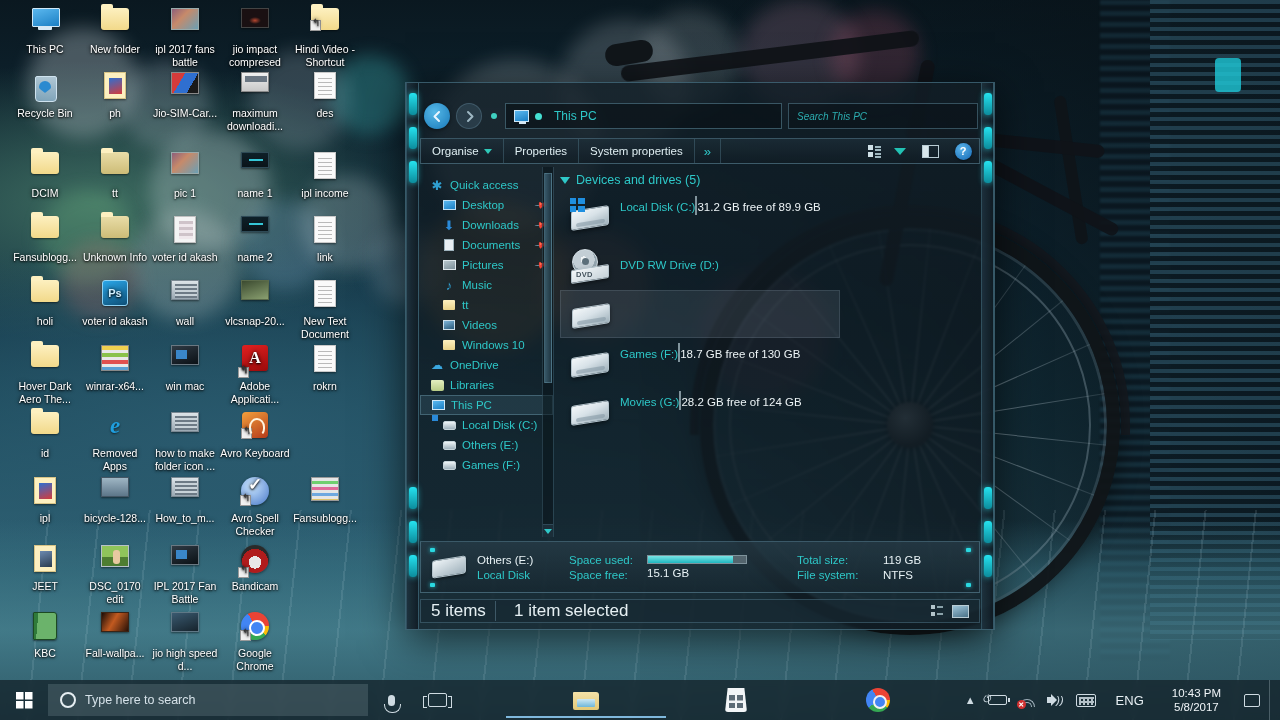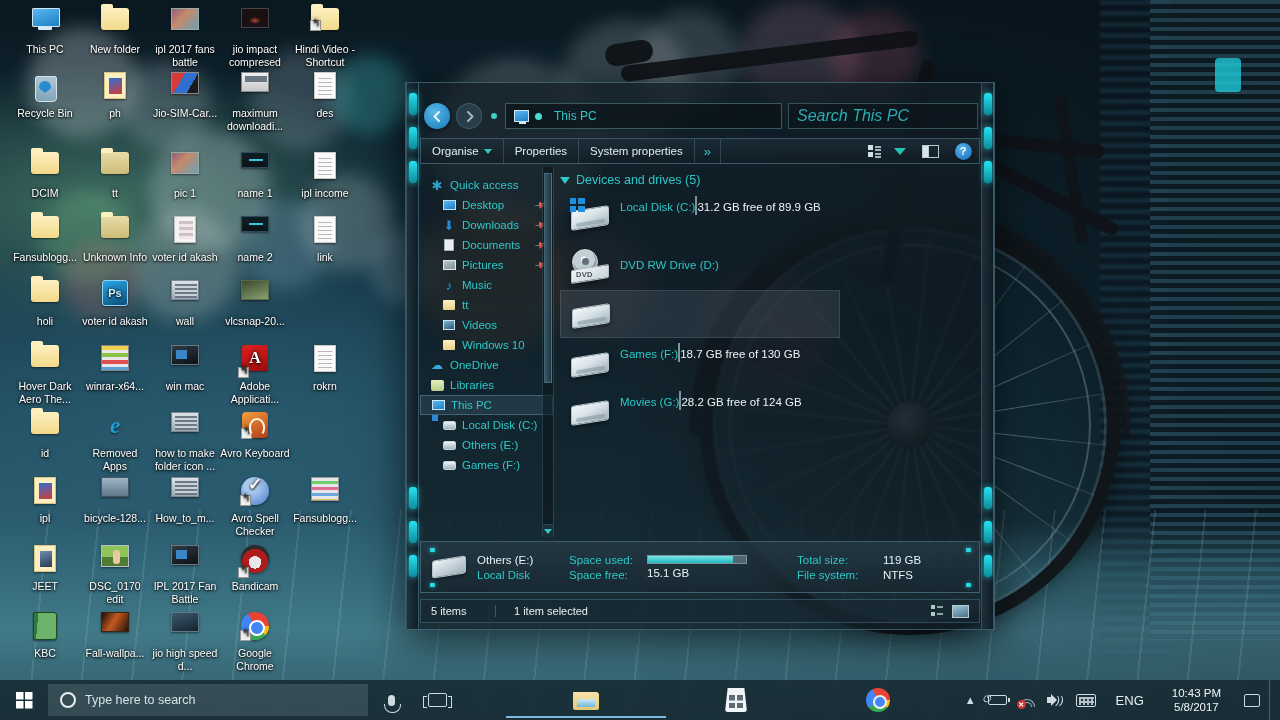--- a/index.html
+++ b/index.html
@@ -225,21 +225,21 @@
   .addr-pc-icon:after{content:'';position:absolute;left:4px;bottom:-3px;width:7px;height:2px;background:#d7e9f5;}
   .addr-dot { width:7px;height:7px;border-radius:50%;background:#45e0d2; }
   .addr-text { color:#2ec8c8; font-size:12px; margin-left:6px; }
   .search-box {
     width:190px; height:26px; margin-left:6px; margin-right:2px;
     background: rgba(8,16,21,.5); border:1px solid rgba(95,140,160,.5);
     display:flex; align-items:center; padding:0 8px;
   }
   .search-box input {
     background:transparent; border:none; outline:none; width:100%;
-    color:#2ec8c8; font-size:16px; font-style:italic;
+    color:#2ec8c8; font-size:10px; font-style:italic;
     font-family:"Liberation Sans", sans-serif;
   }
   .search-box input::placeholder { color:#2eb5b8; font-style:italic; opacity:.95; }
 
   .toolbar {
     position:absolute; left:0; right:0; top:55px; height:26px;
     background: linear-gradient(180deg, rgba(30,48,58,.72), rgba(16,28,36,.72));
     border:1px solid rgba(95,140,160,.5);
     display:flex; align-items:center;
   }
@@ -376,21 +376,21 @@
   .det-col.c4 { width:86px; }
   .det-col.c5 { width:80px; }
   .det-k { color:#2ec8c8; }
   .det-v { color:#e8f2f5; }
   .det-bar { height:9px; width:100px; background:rgba(225,238,242,.28); border:1px solid rgba(190,215,225,.4); }
   .det-bar i { display:block; height:100%; background:linear-gradient(180deg,#79e4e4,#1fb6c0); }
 
   .statusbar {
     position:absolute; left:0; right:0; bottom:6px; height:24px;
     background: rgba(24,40,50,.62); border:1px solid rgba(95,140,160,.4);
-    display:flex; align-items:center; color:#e6f0f3; font-size:11px;
+    display:flex; align-items:center; color:#e6f0f3; font-size:17px;
   }
   .sb-items { padding-left:10px; width:74px; }
   .sb-sel { border-left:1px solid rgba(120,160,180,.4); padding-left:18px; }
   .sb-right { margin-left:auto; display:flex; align-items:center; gap:8px; padding-right:10px; }
   .sb-ico1 { width:13px;height:12px;position:relative;opacity:.85;}
   .sb-ico1:before{content:'';position:absolute;left:0;top:0;width:4px;height:4px;background:#cfe0e6;box-shadow:0 7px 0 #cfe0e6;}
   .sb-ico1:after{content:'';position:absolute;left:6px;top:1px;width:6px;height:2px;background:#9fb8c0;box-shadow:0 7px 0 #9fb8c0;}
   .sb-ico2 { width:17px;height:13px;border:1px solid #b9ccd4;background:linear-gradient(160deg,#9ec4d8,#4a7288);}
 
   
@@ -680,20 +680,26 @@
         <span class="ic-how"></span>
       </span>
       <span class="lbl">wall</span>
     </div>
     <div class="dicon" style="left: 220px; top: 280px;">
       <span class="glyph">
         <span class="ic-vlc"></span>
       </span>
       <span class="lbl">vlcsnap-20...</span>
     </div>
+    <div class="dicon" style="left: 290px; top: 280px;">
+      <span class="glyph">
+        <span class="ic-doc"></span>
+      </span>
+      <span class="lbl">New Text Document</span>
+    </div>
     <div class="dicon" style="left: 10px; top: 345px;">
       <span class="glyph">
         <span class="ic-folder"></span>
       </span>
       <span class="lbl">Hover Dark Aero The...</span>
     </div>
     <div class="dicon" style="left: 80px; top: 345px;">
       <span class="glyph">
         <span class="ic-winrar"></span>
       </span>

